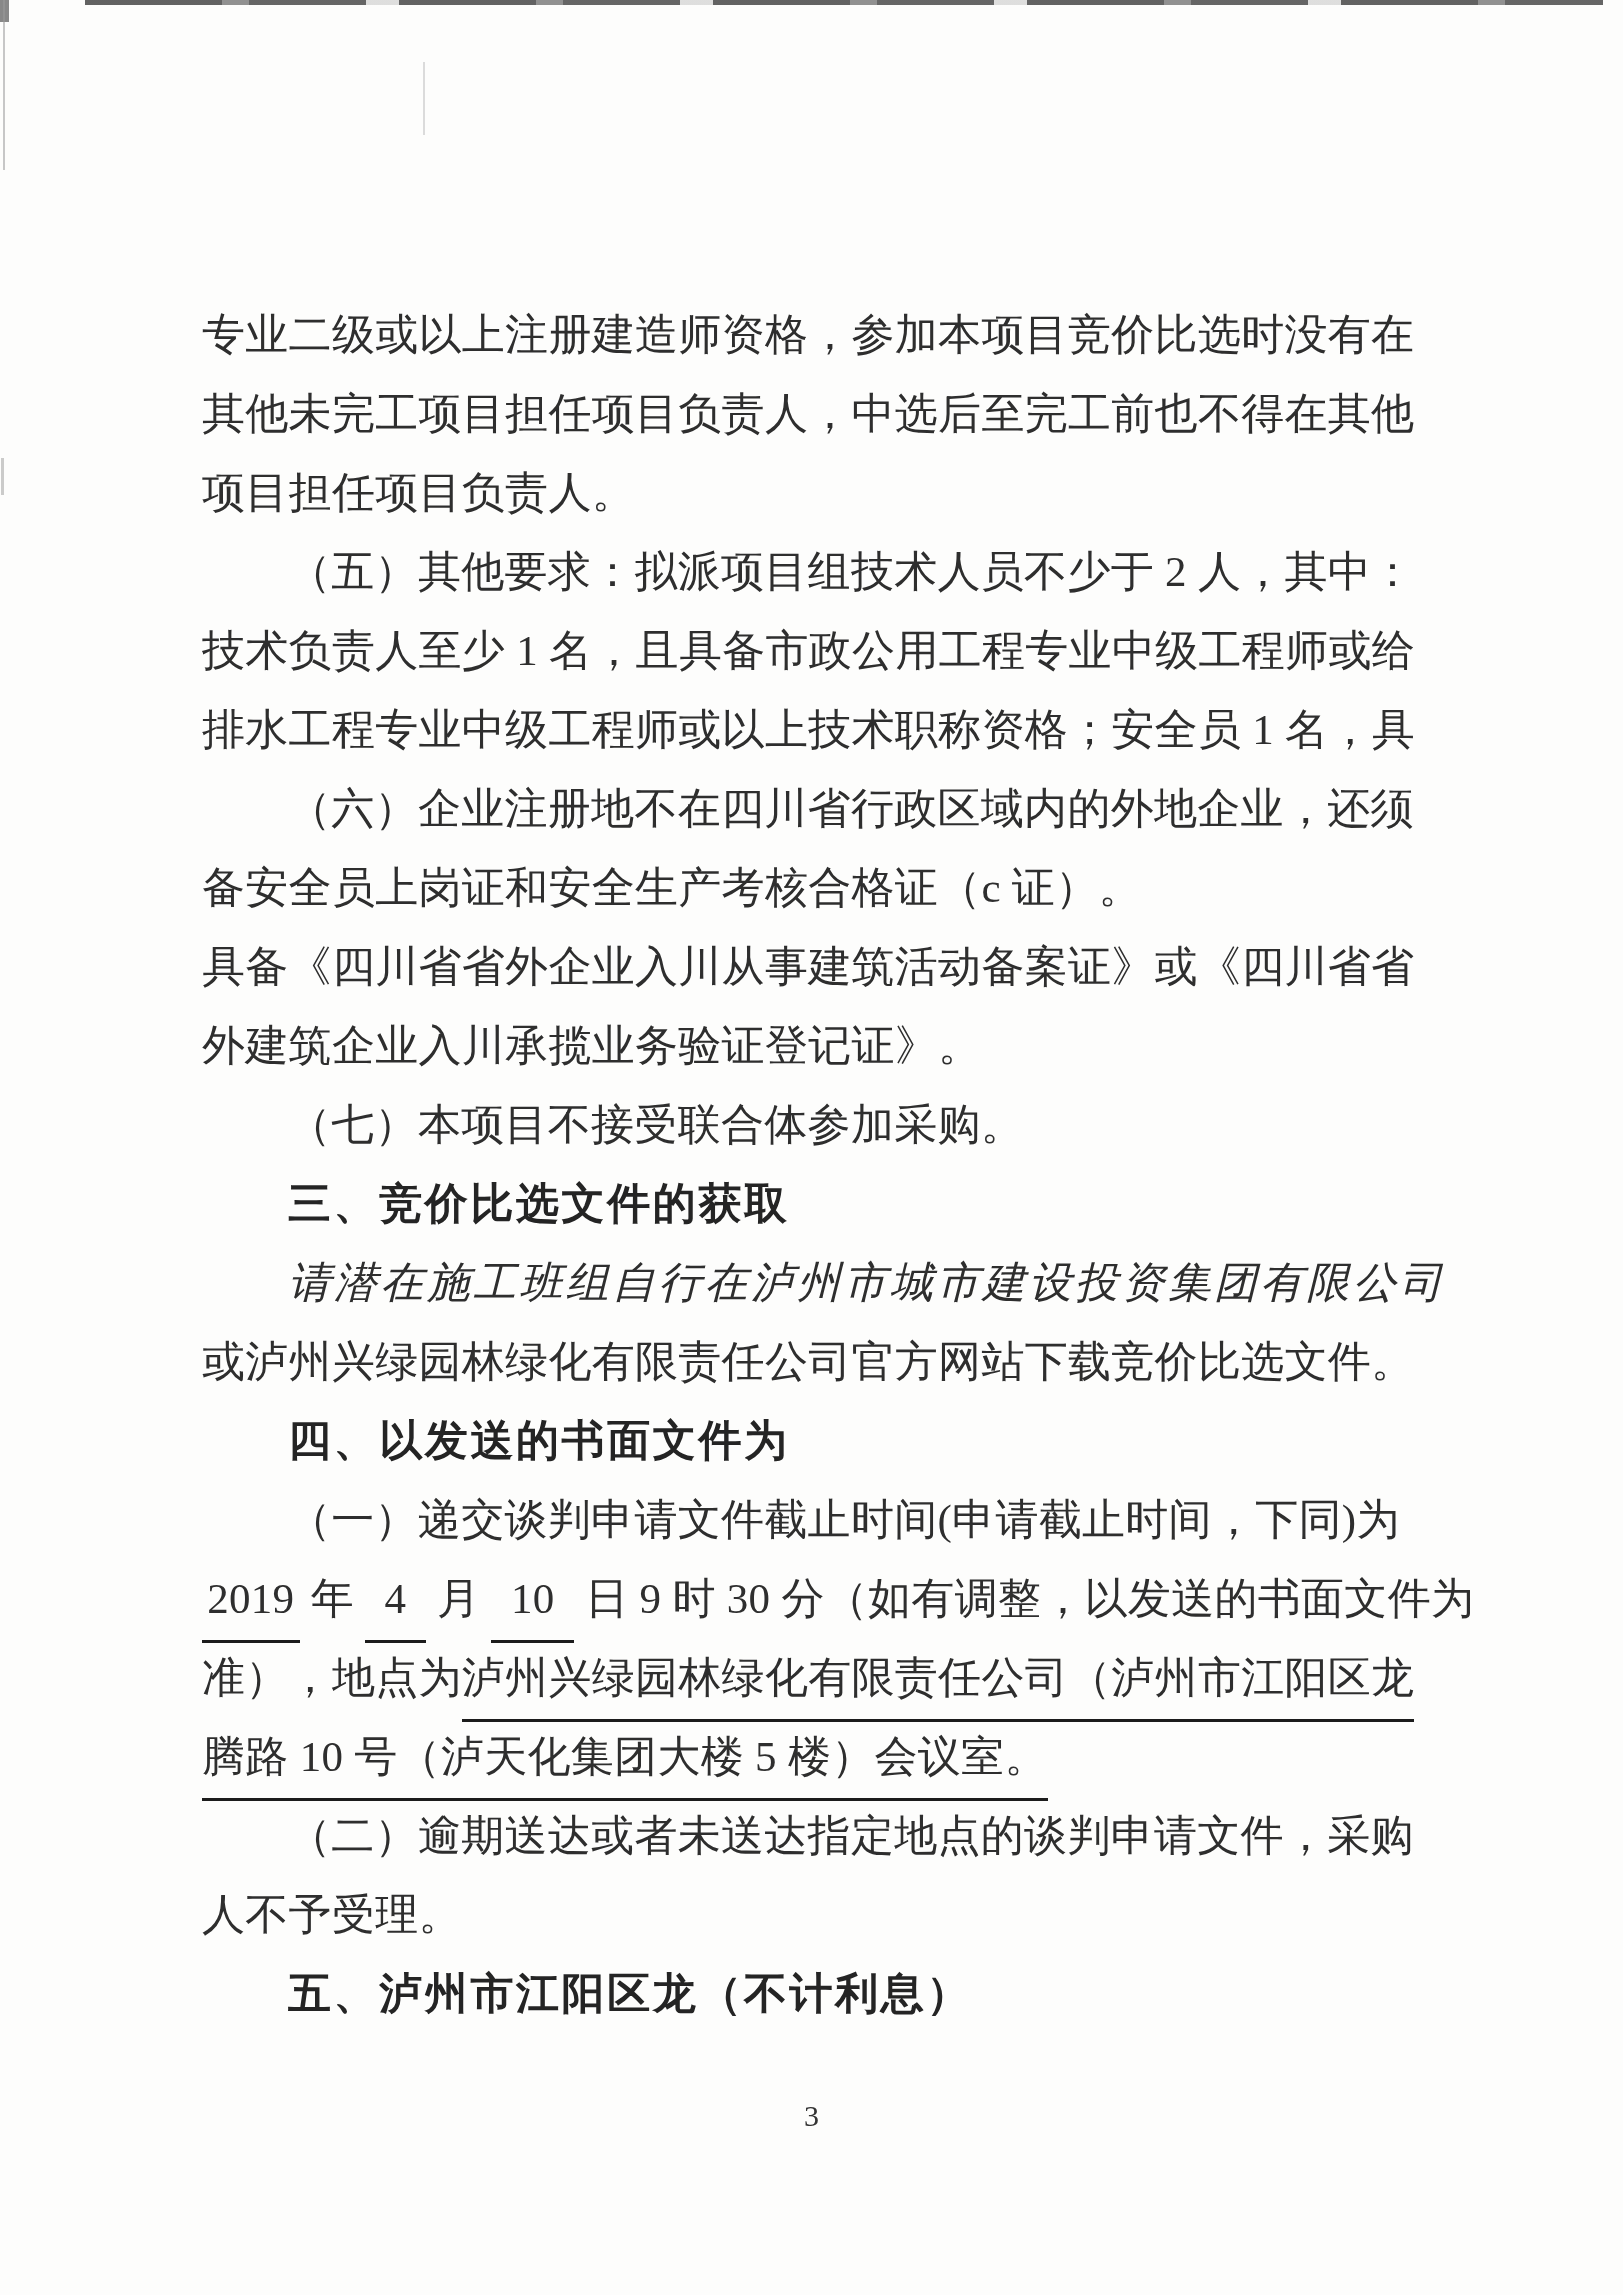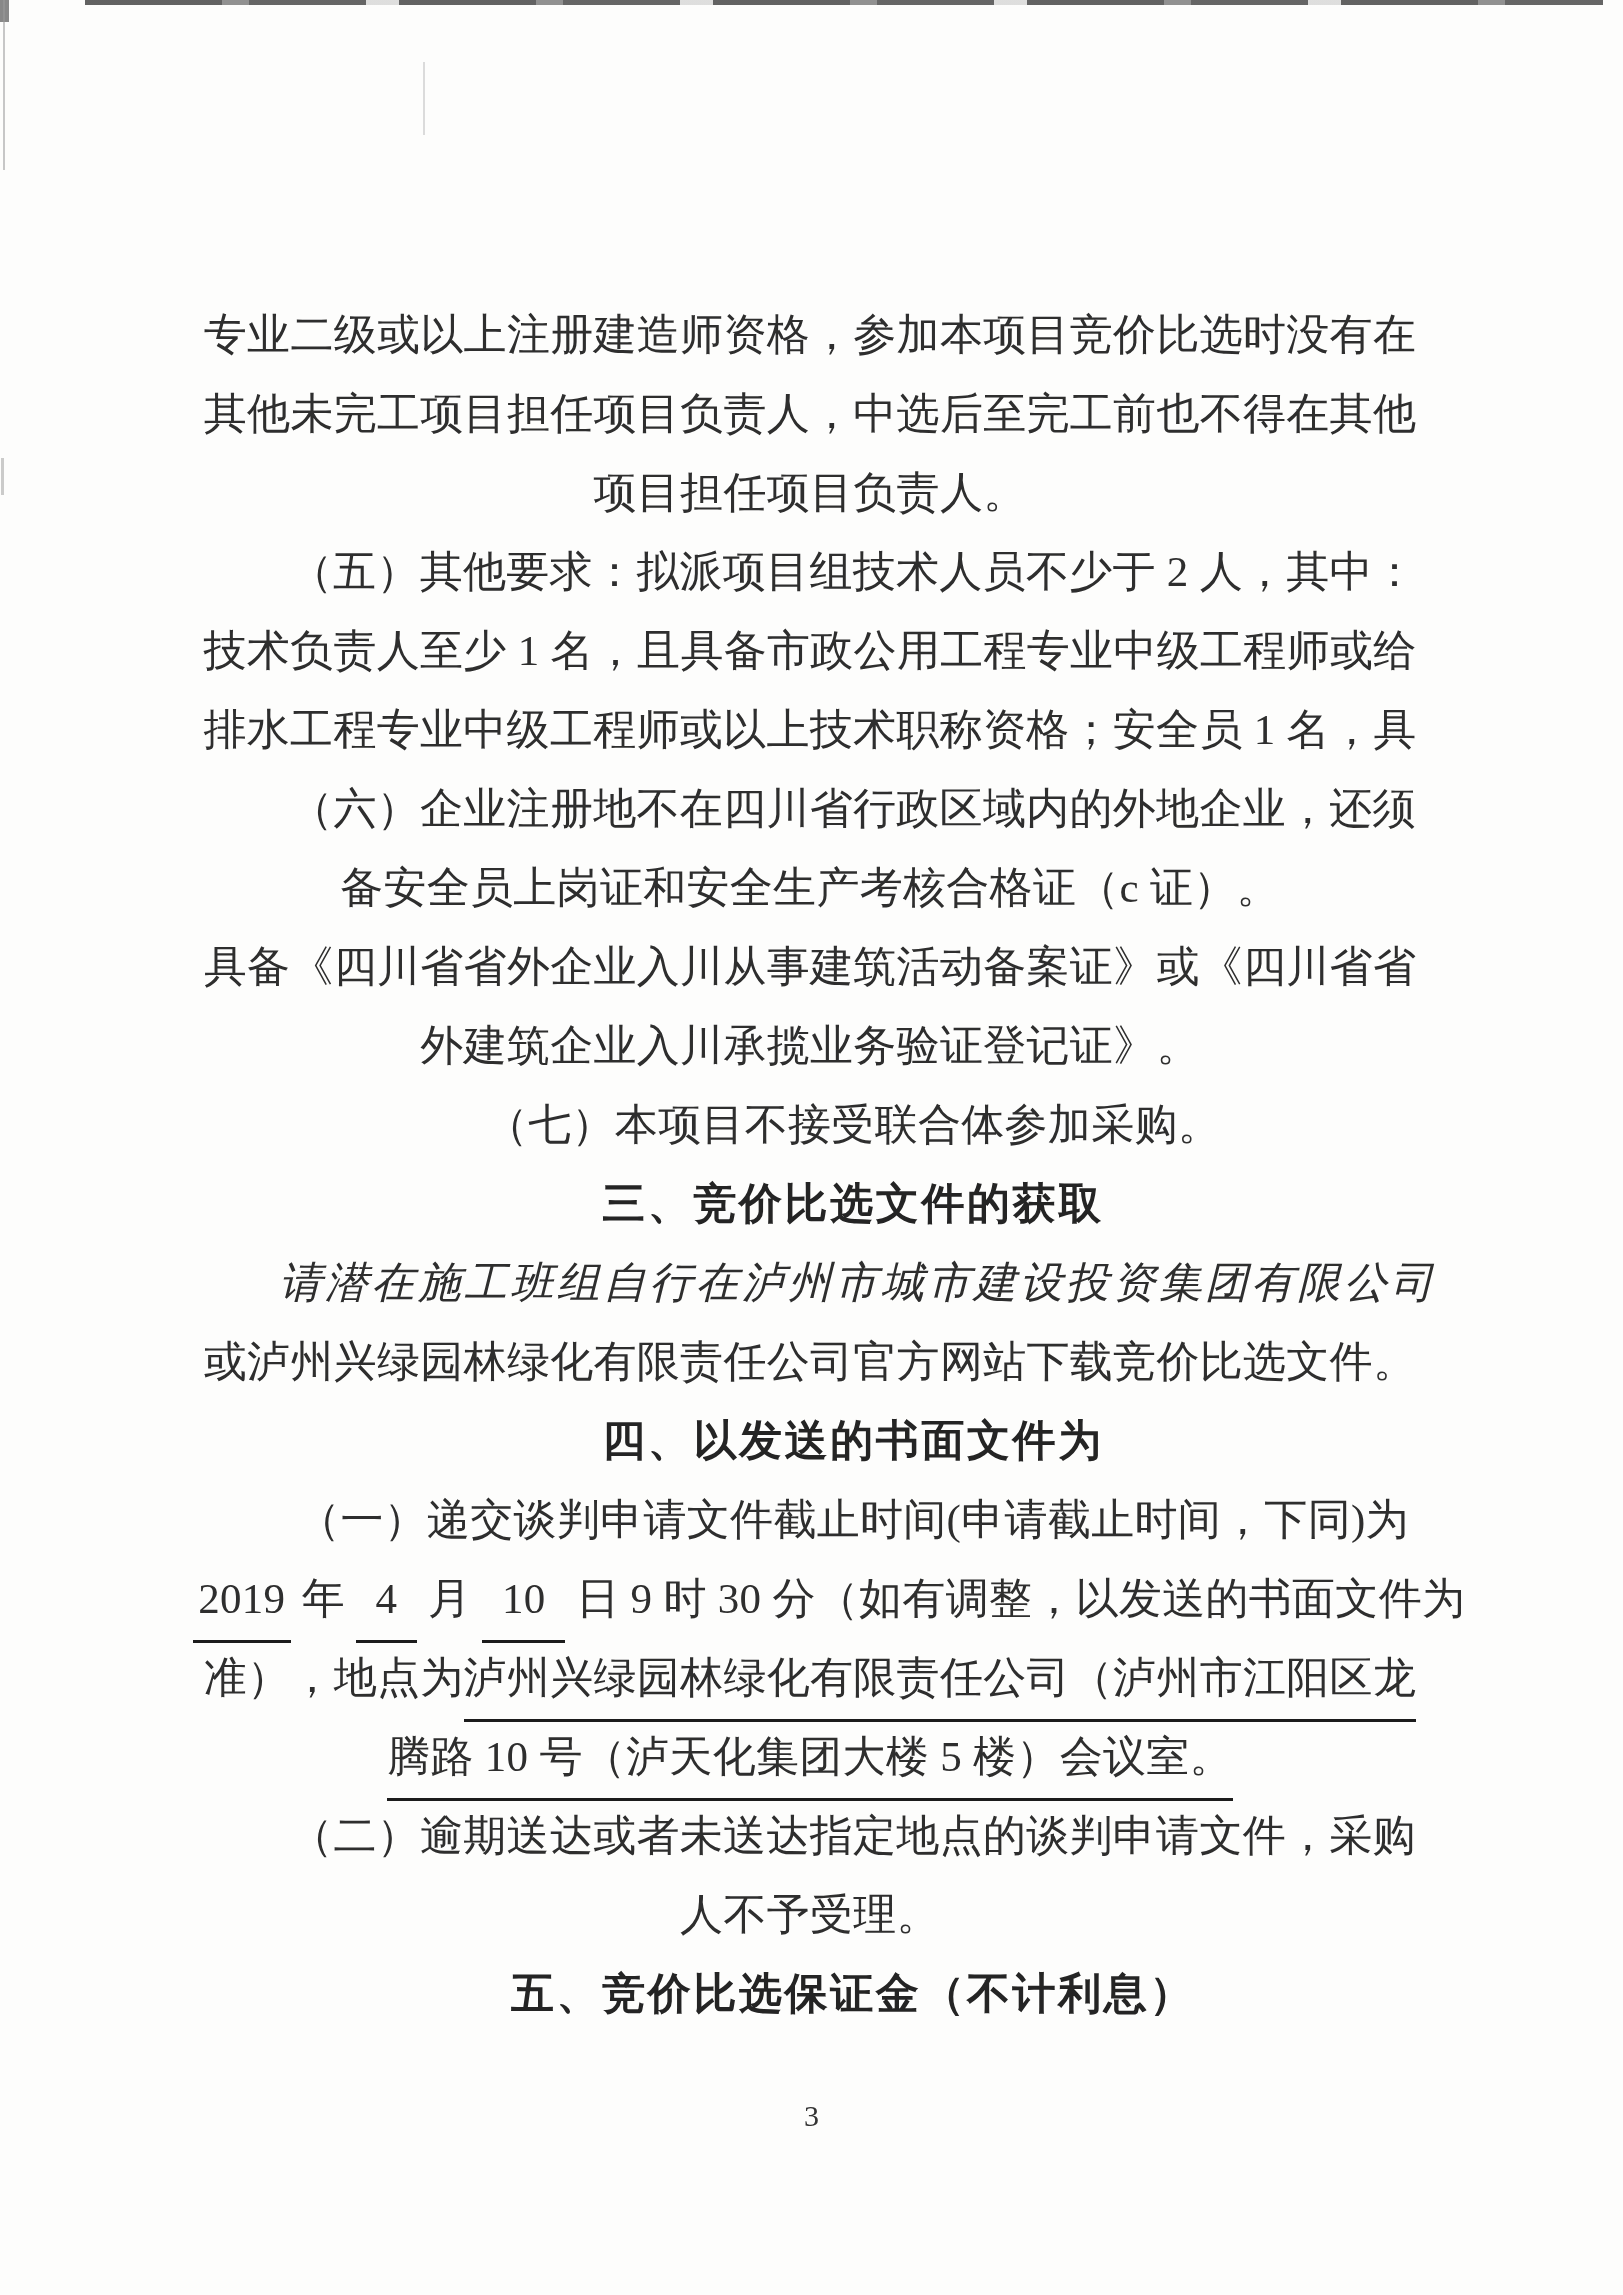--- a/index.html
+++ b/index.html
@@ -20,24 +20,23 @@
       #2f2f2f 0 137px,#6d6d6d 137px 164px,#333 164px 281px,
       rgba(90,90,90,.25) 281px 314px);
   }
   .art-corner{left:0;top:0;width:8.5px;height:22px;background:#4a4a4a;opacity:.65;}
   .art-left{left:3.3px;top:0;width:2px;height:170px;background:#9a9a9a;opacity:.55;}
   .art-left2{left:1.3px;top:458px;width:2.6px;height:37px;background:#8f8f8f;opacity:.45;}
   .art-streak{left:423px;top:62px;width:2px;height:73px;background:#d2d2d2;opacity:.8;}
   
   .text-block{
     position:absolute;
-    left:193px;
+    left:202px;
     top:295px;
     width:1234px;
-    text-align:center;
   }
   .line{
     margin:0;
     white-space:pre;
     font-size:43px;
     height:79px;
     line-height:79px;
     letter-spacing:0.3px;
   }
   .line.indent{text-indent:86px;}
@@ -91,19 +90,19 @@
     <p class="line indent heading"><span>三、竞价比选文件的获取</span></p>
     <p class="line indent spread"><span>请潜在施工班组自行在泸州市城市建设投资集团有限公司</span></p>
     <p class="line"><span>或泸州兴绿园林绿化有限责任公司官方网站下载竞价比选文件。</span></p>
     <p class="line indent heading"><span>四、以发送的书面文件为</span></p>
     <p class="line indent"><span>（一）递交谈判申请文件截止时间(申请截止时间，下同)为</span></p>
     <p class="line"><span class="u u--date">2019</span><span> 年 </span><span class="u u--blank">4</span><span> 月 </span><span class="u u--blank">10</span><span> 日 9 时 30 分（如有调整，以发送的书面文件为</span></p>
     <p class="line"><span>准），地点为</span><span class="u">泸州兴绿园林绿化有限责任公司（泸州市江阳区龙</span></p>
     <p class="line"><span class="u">腾路 10 号（泸天化集团大楼 5 楼）会议室。</span></p>
     <p class="line indent"><span>（二）逾期送达或者未送达指定地点的谈判申请文件，采购</span></p>
     <p class="line"><span>人不予受理。</span></p>
-    <p class="line indent heading"><span>五、竞价比选保证金（不计利息）</span></p>
+    <p class="line indent heading"><span>五、泸州市江阳区龙（不计利息）</span></p>
   </main>
 
   <div class="page-number">3</div>
 
 </div>
 
 
 </body></html>

